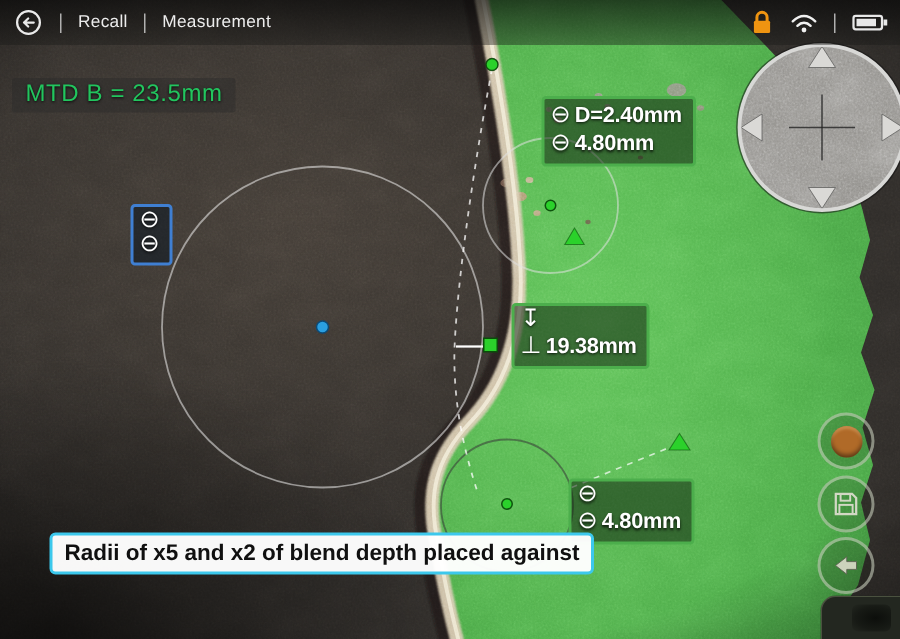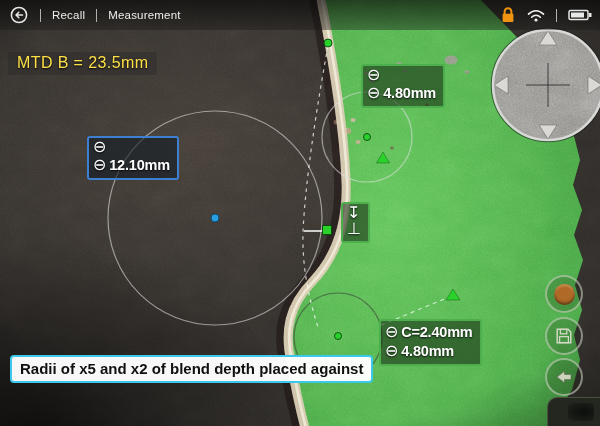--- a/index.html
+++ b/index.html
@@ -13,21 +13,21 @@
   .topbar{position:absolute;left:0;top:0;right:0;height:30px;z-index:7;
           display:flex;align-items:center;
           background:linear-gradient(180deg,rgba(8,8,8,.68),rgba(26,26,24,.42));}
   .tb-left{display:flex;align-items:center;gap:11px;padding-left:9px;}
   .tb-right{display:flex;align-items:center;gap:11px;margin-left:auto;padding-right:8px;}
   .tb-item{color:#ececec;font-size:11.5px;letter-spacing:.2px;cursor:default;}
   .tb-divider{width:1px;height:13px;background:rgba(225,225,225,.75);}
 
   
   .mtd{position:absolute;left:8px;top:52px;z-index:6;padding:2px 9px 3px;
-       background:rgba(40,40,40,.42);border-radius:2px;color:#fde047;
+       background:rgba(40,40,40,.42);border-radius:2px;color:#22c55e;
        font-size:16px;letter-spacing:.4px;text-shadow:0 1px 2px rgba(0,0,0,.9);}
 
   
   .mbox{position:absolute;z-index:6;display:flex;flex-direction:column;
         padding:2px 7px 3px 4px;border:2px solid #4cae4c;border-radius:3px;
         background:rgba(18,36,16,.55);color:#fff;font-weight:600;
         font-size:14.5px;letter-spacing:-.2px;
         text-shadow:0 1px 2px rgba(0,0,0,.85);}
   .mbox.blue{background:rgba(16,26,36,.6);}
   .mrow{display:flex;align-items:center;gap:3px;line-height:19px;white-space:nowrap;}
@@ -214,55 +214,55 @@
   </div>
 
   <div class="mtd">MTD B = 23.5mm</div>
 
   <div class="mbox blue" style="left: 87px; top: 136px; border-color: rgb(63, 127, 210);">
     <div class="mrow">
       <span class="micon">⊖</span>
     </div>
     <div class="mrow">
       <span class="micon">⊖</span>
-      <span>12.10mm</span>
     </div>
   </div>
 
   <div class="mbox" style="left: 361px; top: 64px; border-color: rgb(76, 174, 76);">
     <div class="mrow">
       <span class="micon">⊖</span>
+      <span>D=2.40mm</span>
     </div>
     <div class="mrow">
       <span class="micon">⊖</span>
       <span>4.80mm</span>
     </div>
   </div>
 
   <div class="mbox" style="left: 341px; top: 202px; border-color: rgb(76, 174, 76);">
     <div class="mrow">
       <span class="micon">↧</span>
     </div>
     <div class="mrow">
       <span class="micon">⊥</span>
+      <span>19.38mm</span>
     </div>
   </div>
 
   <div class="mbox" style="left: 379px; top: 319px; border-color: rgb(76, 174, 76);">
     <div class="mrow">
       <span class="micon">⊖</span>
-      <span>C=2.40mm</span>
     </div>
     <div class="mrow">
       <span class="micon">⊖</span>
       <span>4.80mm</span>
     </div>
   </div>
 
-  <div class="note" style="border-color: rgb(60, 200, 236);">
+  <div class="note" style="border-color: rgb(60, 200, 236); margin-left: 23px;">
     <div>Radii of x5 and x2 of blend depth placed against</div>
   </div>
 
   <div class="cbtn record">
     <div class="record-dot" style="background: rgb(176, 106, 40);"></div>
   </div>
 
   <div class="cbtn save">
     <svg width="20" height="20" viewBox="0 0 20 20">
       <path d="M3.2,3.2 H14 L16.8,6 V16.8 H3.2 Z" fill="none" stroke="#d2d8c4" stroke-width="1.5"></path>

